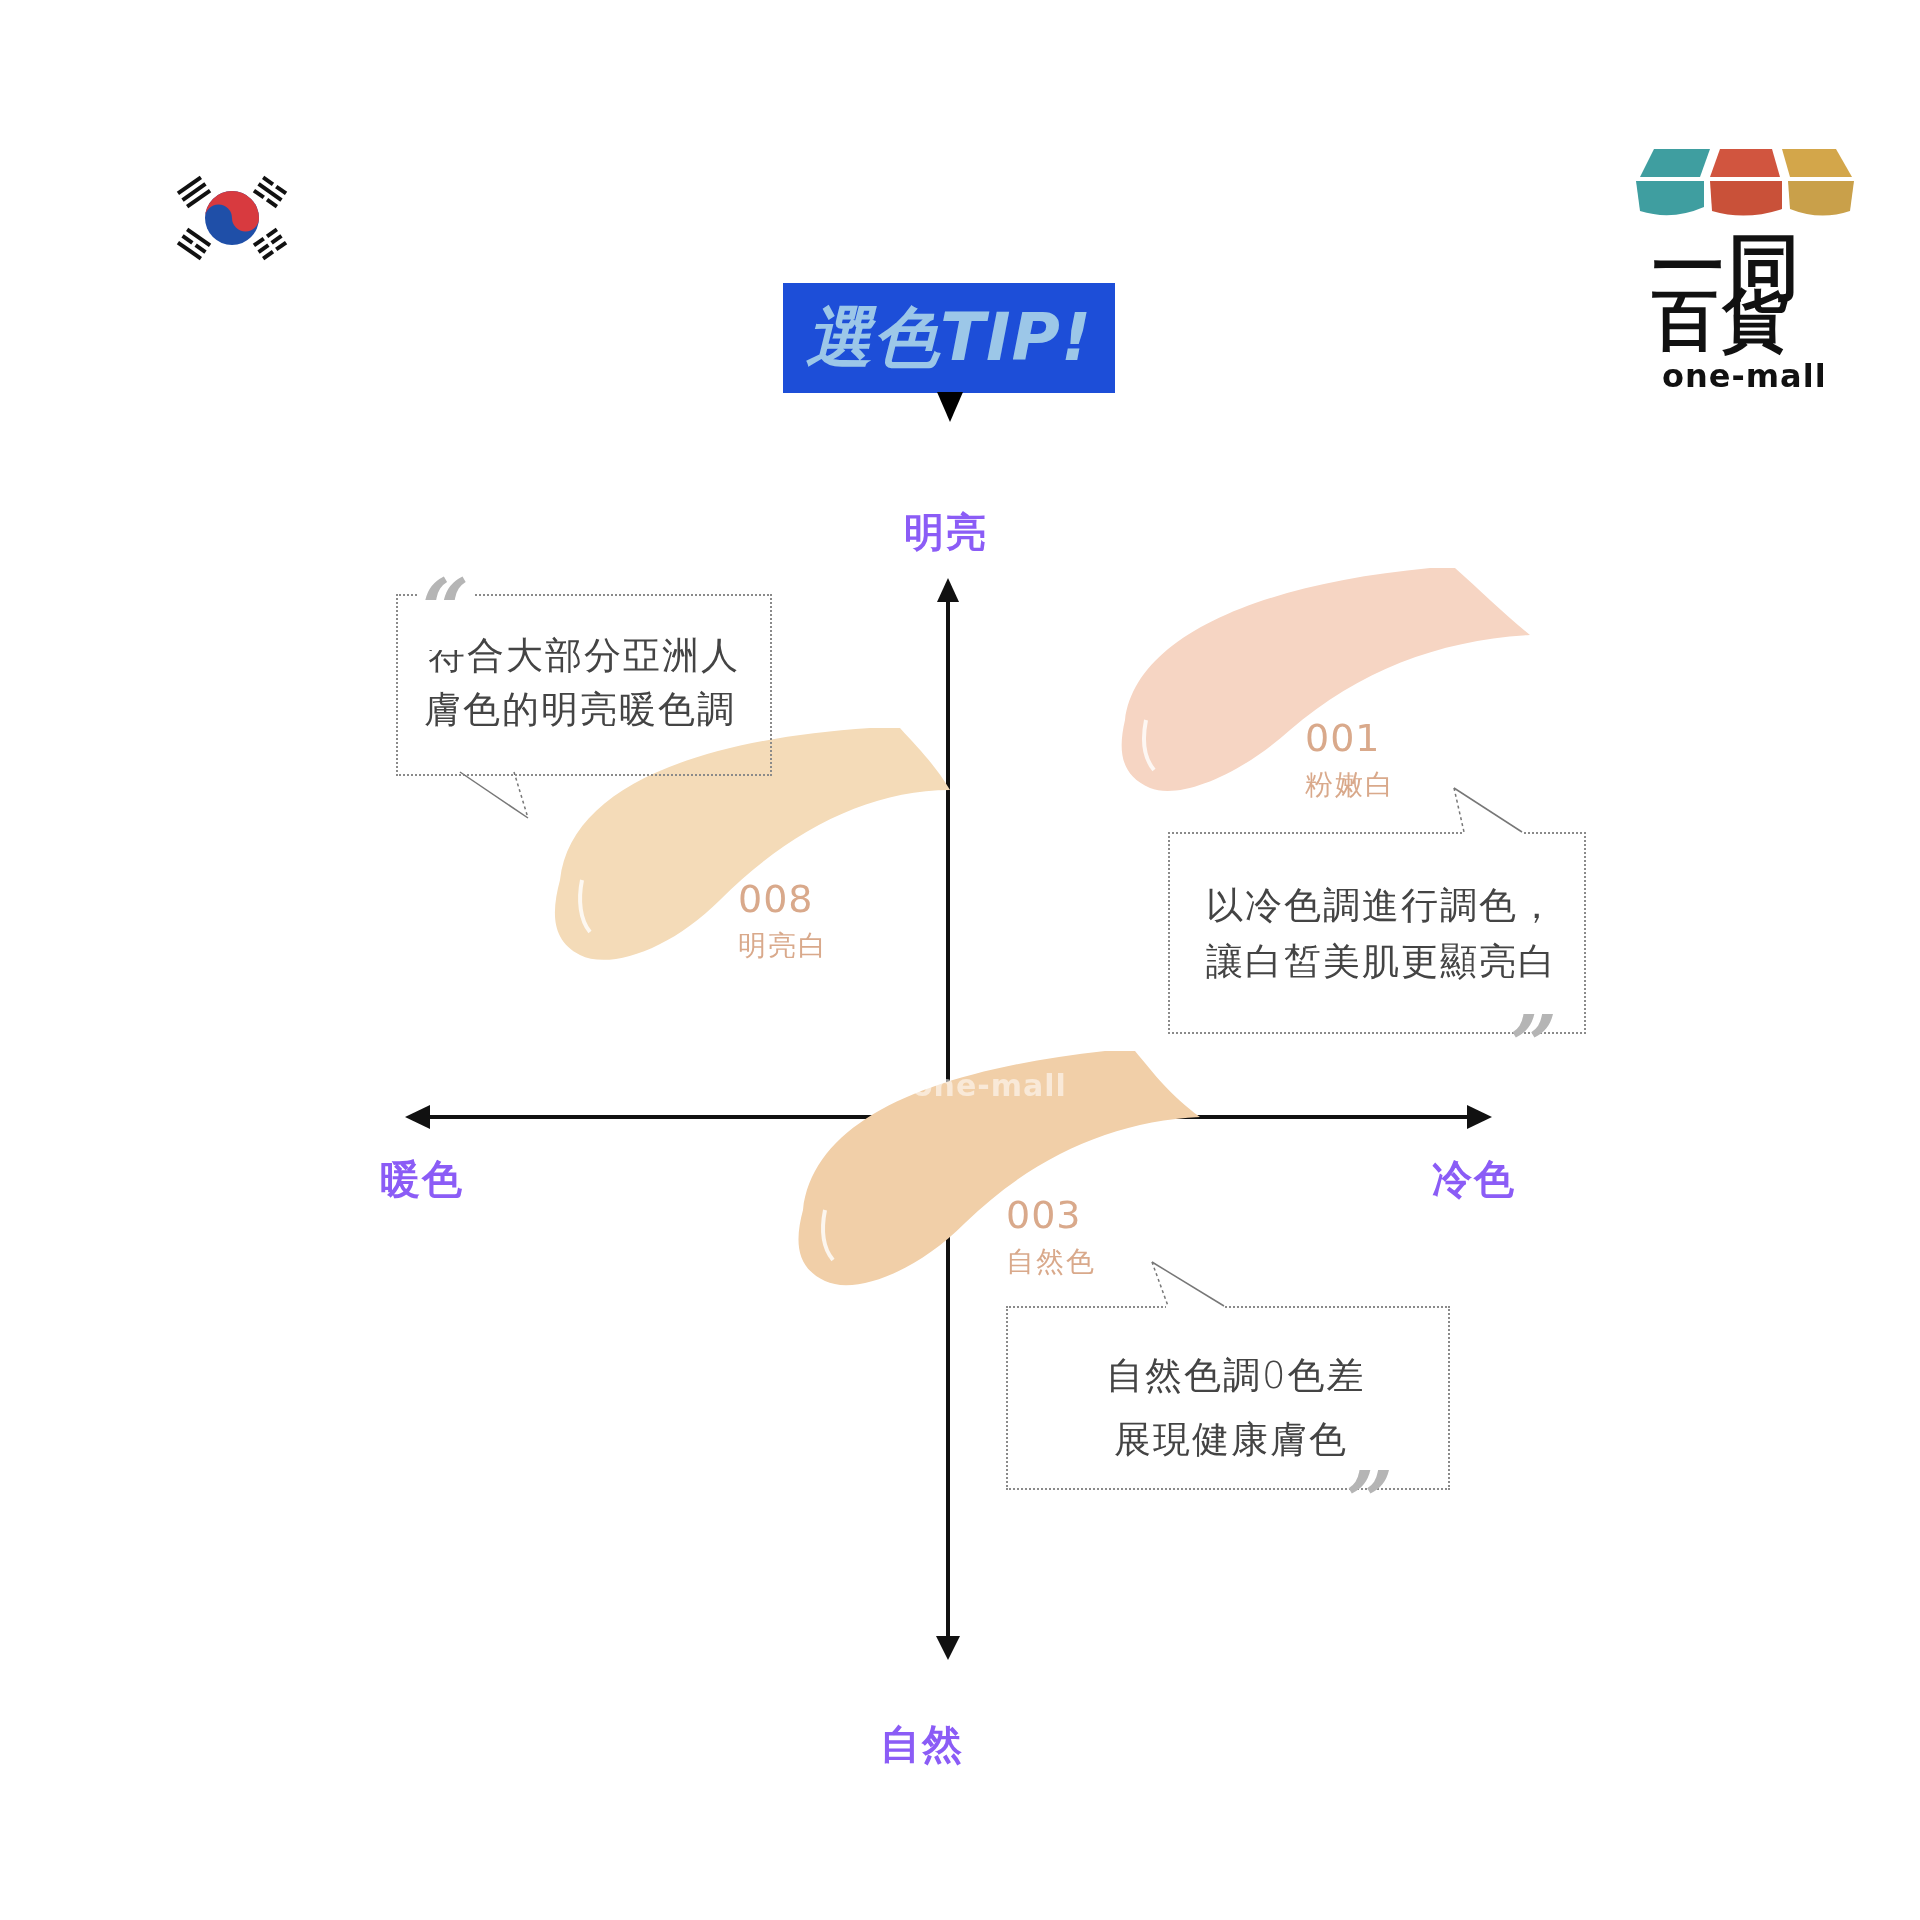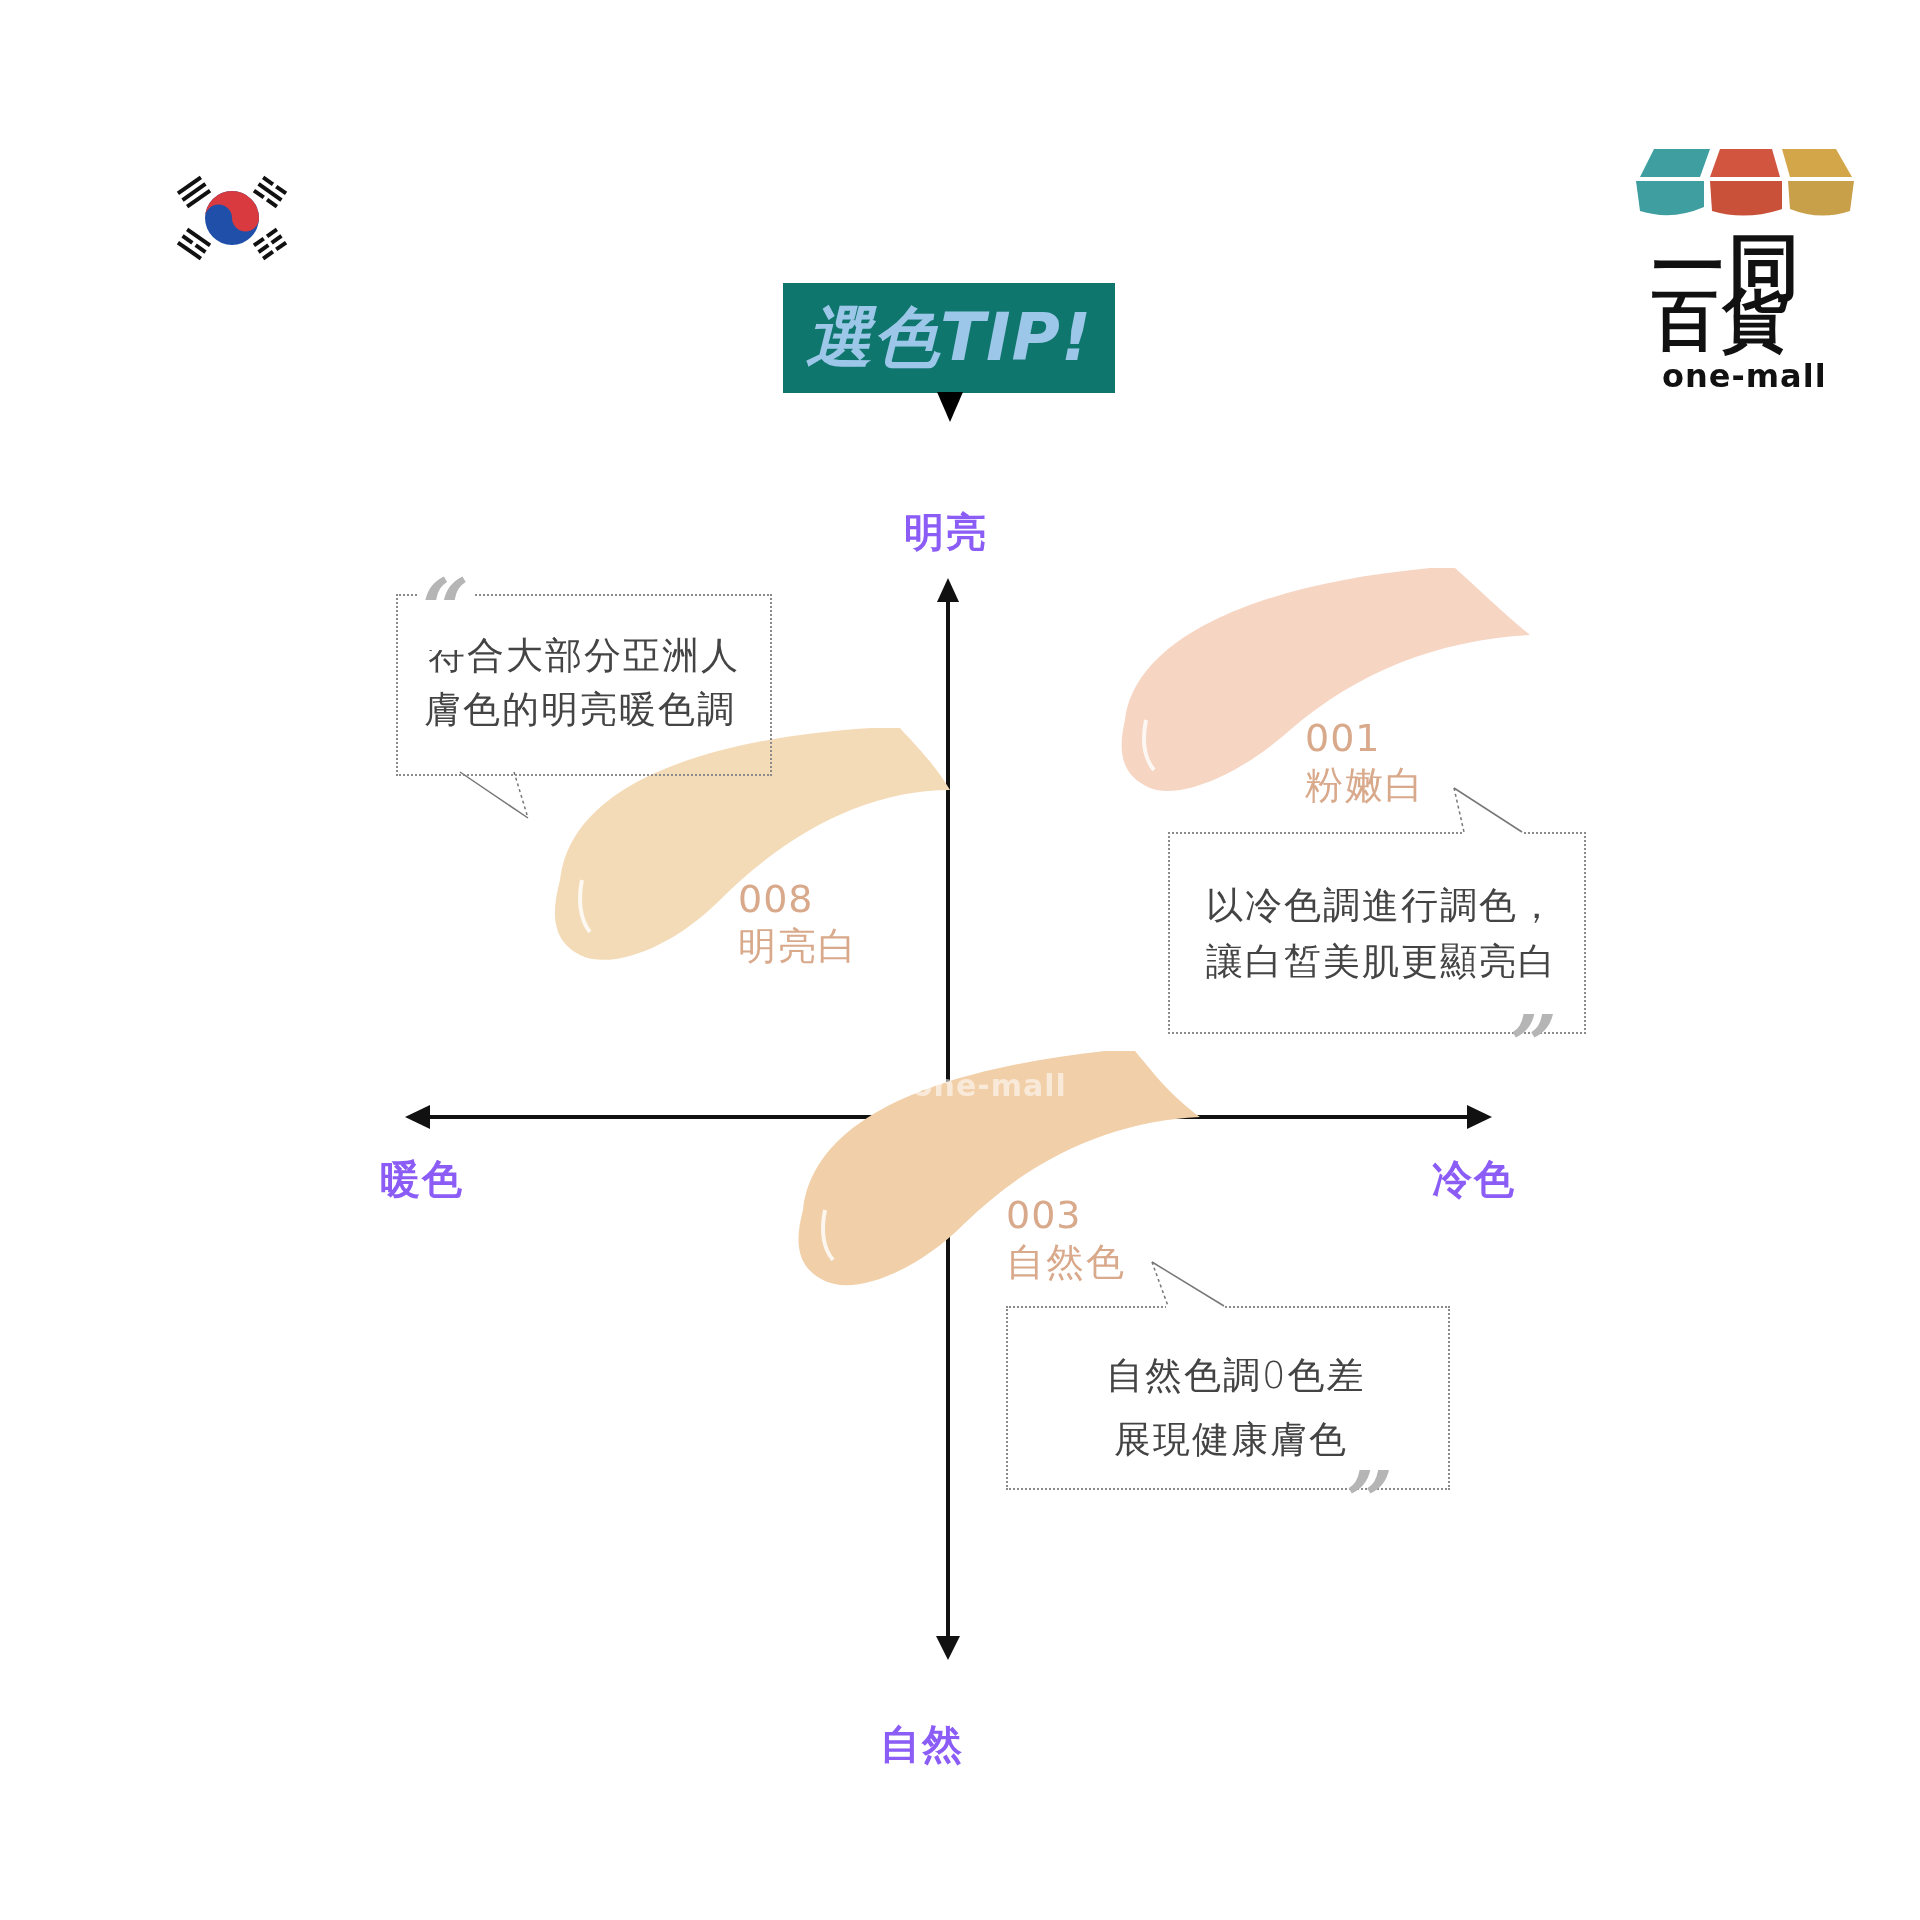--- a/index.html
+++ b/index.html
@@ -1,28 +1,28 @@
 <!DOCTYPE html>
 <html><head>
 <meta charset="utf-8">
 <style>
   html, body { margin: 0; padding: 0; background: #ffffff; }
   body { width: 1920px; height: 1920px; position: relative; overflow: hidden;
          font-family: "DejaVu Sans", "Liberation Sans", sans-serif; }
   .abs { position: absolute; }
   .axis-label { font-weight: bold; font-size: 40px; color: #8b5cf6; letter-spacing: 2px; }
-  .tip-box { background: #0f766e; color: #9cc7e8; font-weight: bold; font-style: italic;
+  .tip-box { background: #1d4ed8; color: #9cc7e8; font-weight: bold; font-style: italic;
              font-size: 66px; display: flex; align-items: center; justify-content: center;
              letter-spacing: 1px; }
   .tip-pointer { width: 0; height: 0; border-left: 13px solid transparent;
                  border-right: 13px solid transparent; border-top: 30px solid #000; }
   .callout { border: 2px dotted #8a8a8a; }
   .callout-text { color: #444; font-size: 37px; line-height: 56px; letter-spacing: 2px; font-weight: 300; }
   .shade-code { color: #d9a98b; font-size: 38px; line-height: 46px; letter-spacing: 1px; }
-  .shade-name { color: #d9a98b; font-size: 38px; line-height: 48px; letter-spacing: 2px; }
+  .shade-name { color: #d9a98b; font-size: 28px; line-height: 48px; letter-spacing: 2px; }
   .quote-mark { color: #b5b5b5; font-weight: bold; font-family: "DejaVu Serif", serif; font-size: 82px; line-height: 1; font-style: italic; }
   .watermark { color: rgba(255,255,255,0.55); font-weight: bold; font-size: 30px; letter-spacing: 1px; }
   .logo-text { color: #111; font-weight: bold; }
 </style>
 </head>
 <body>
 
 <div class="abs" style="left:172px;top:168px;width:120px;height:100px;">
   <svg width="120" height="100" viewBox="0 0 120 100">
 

